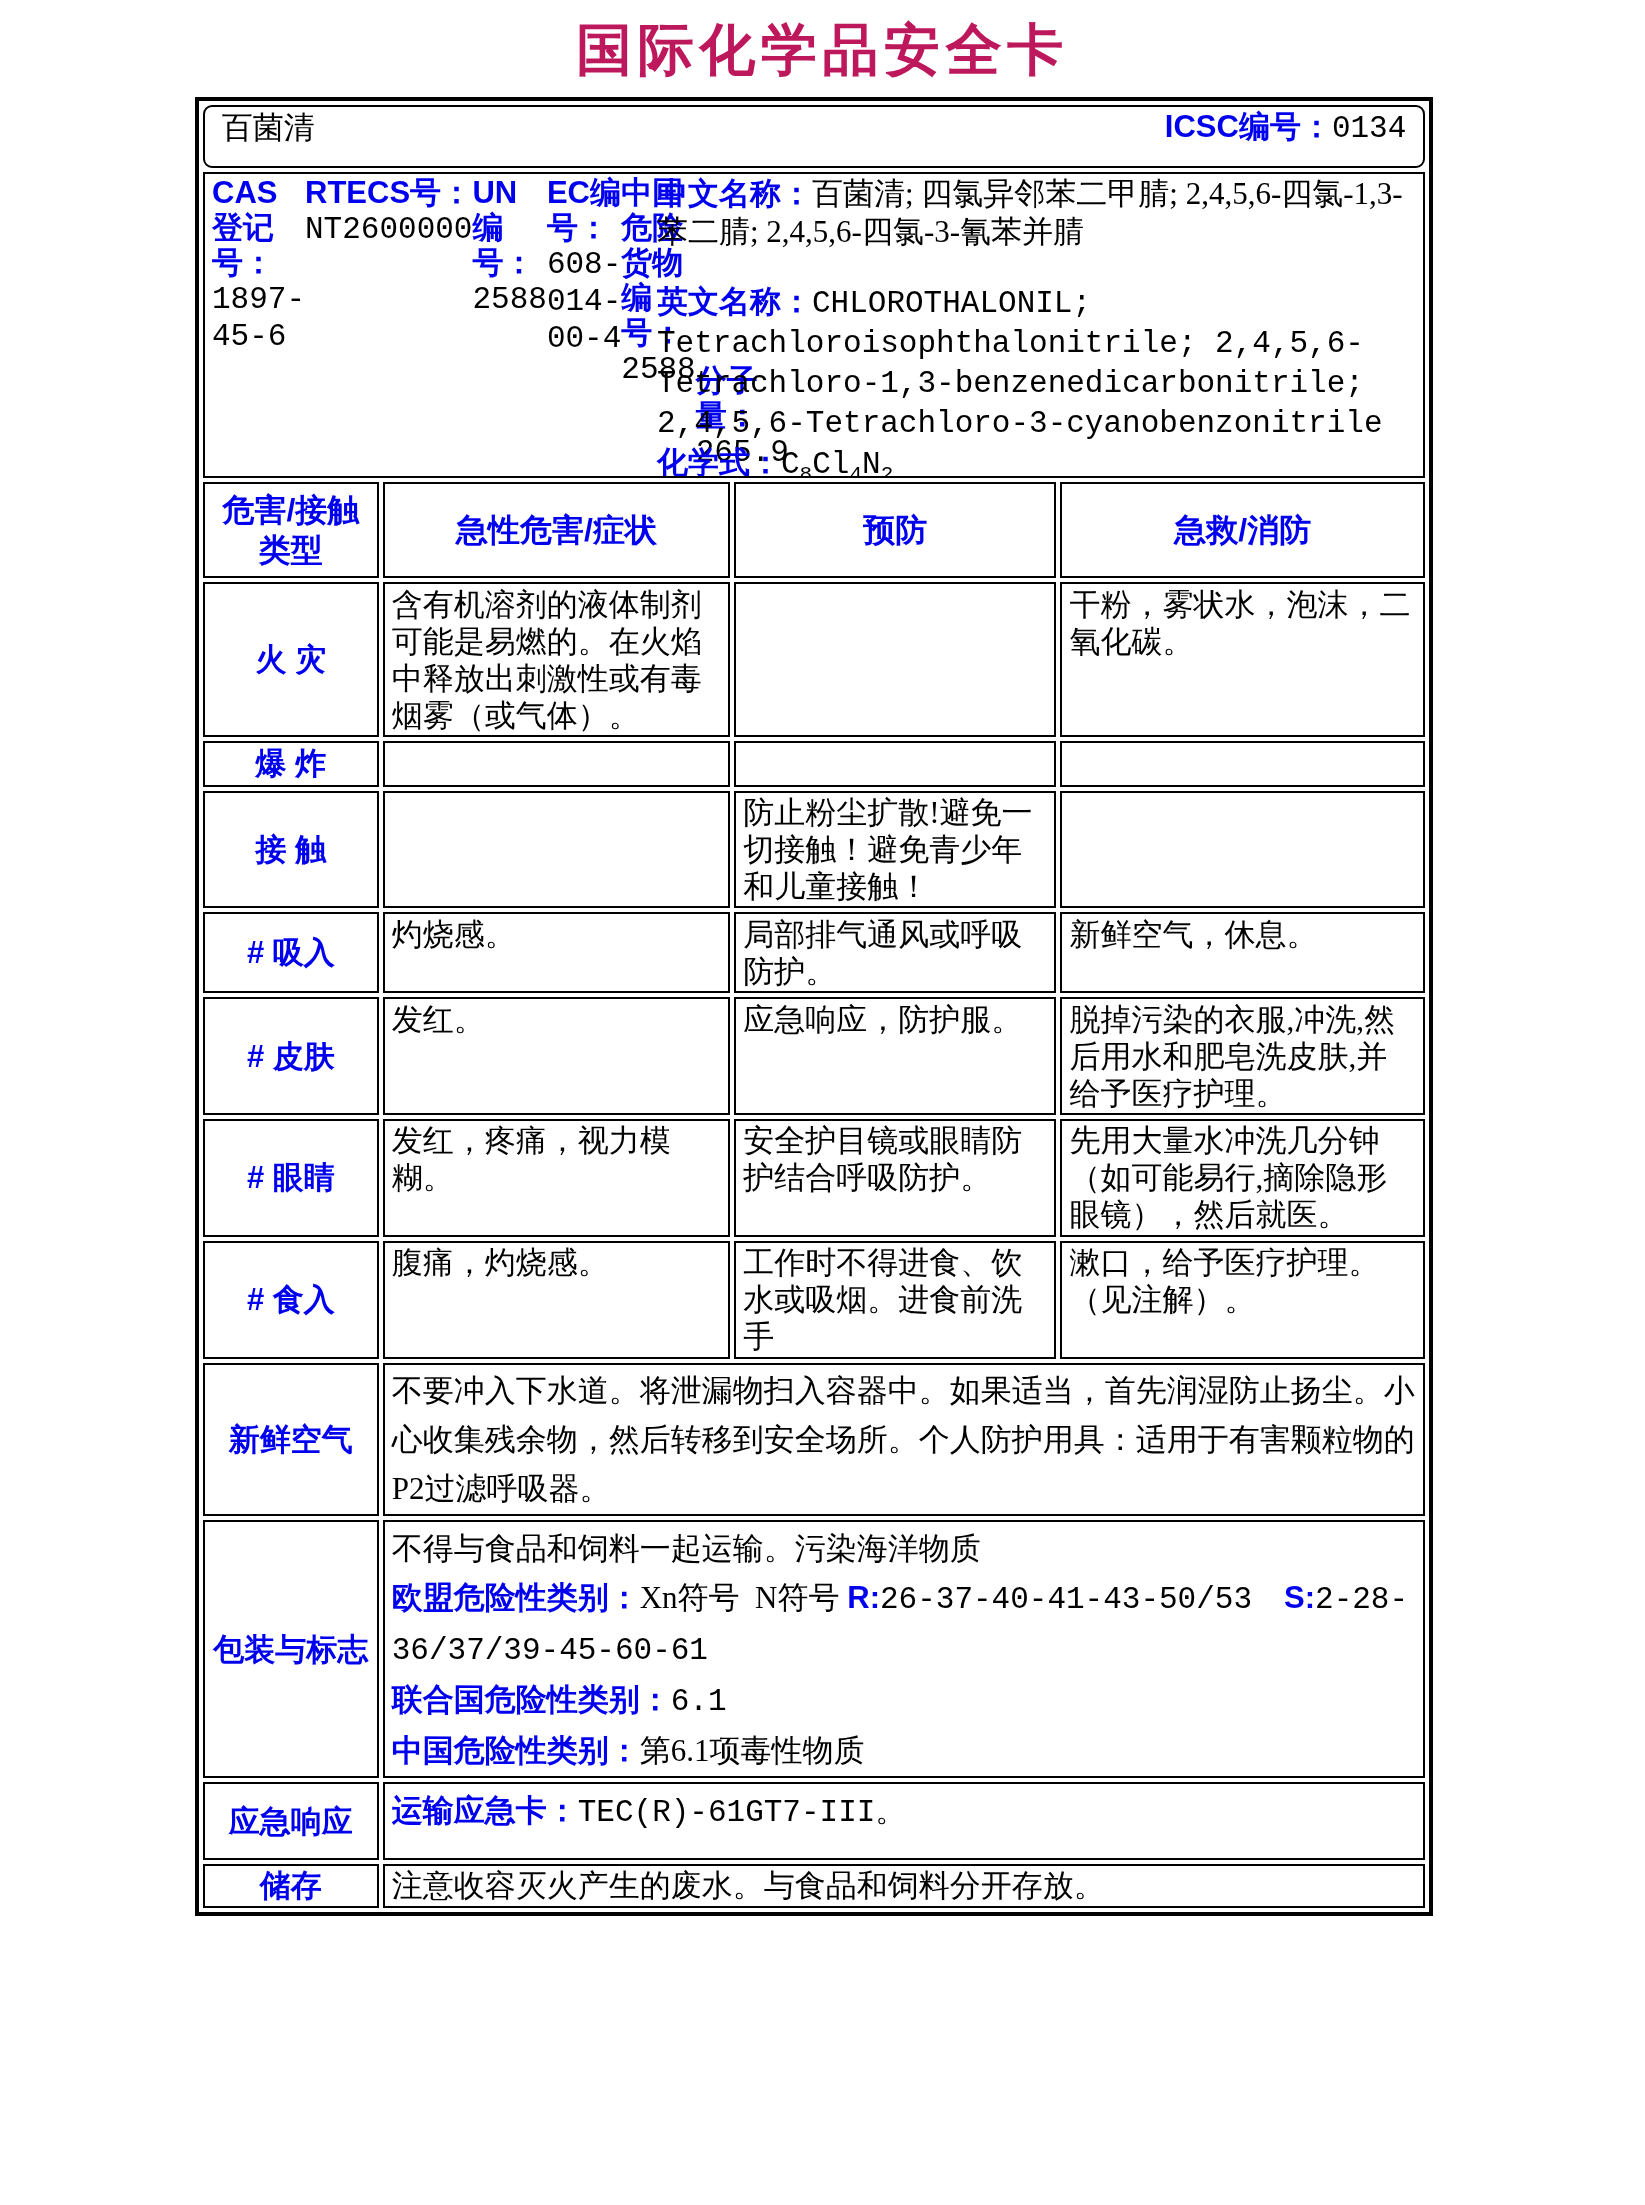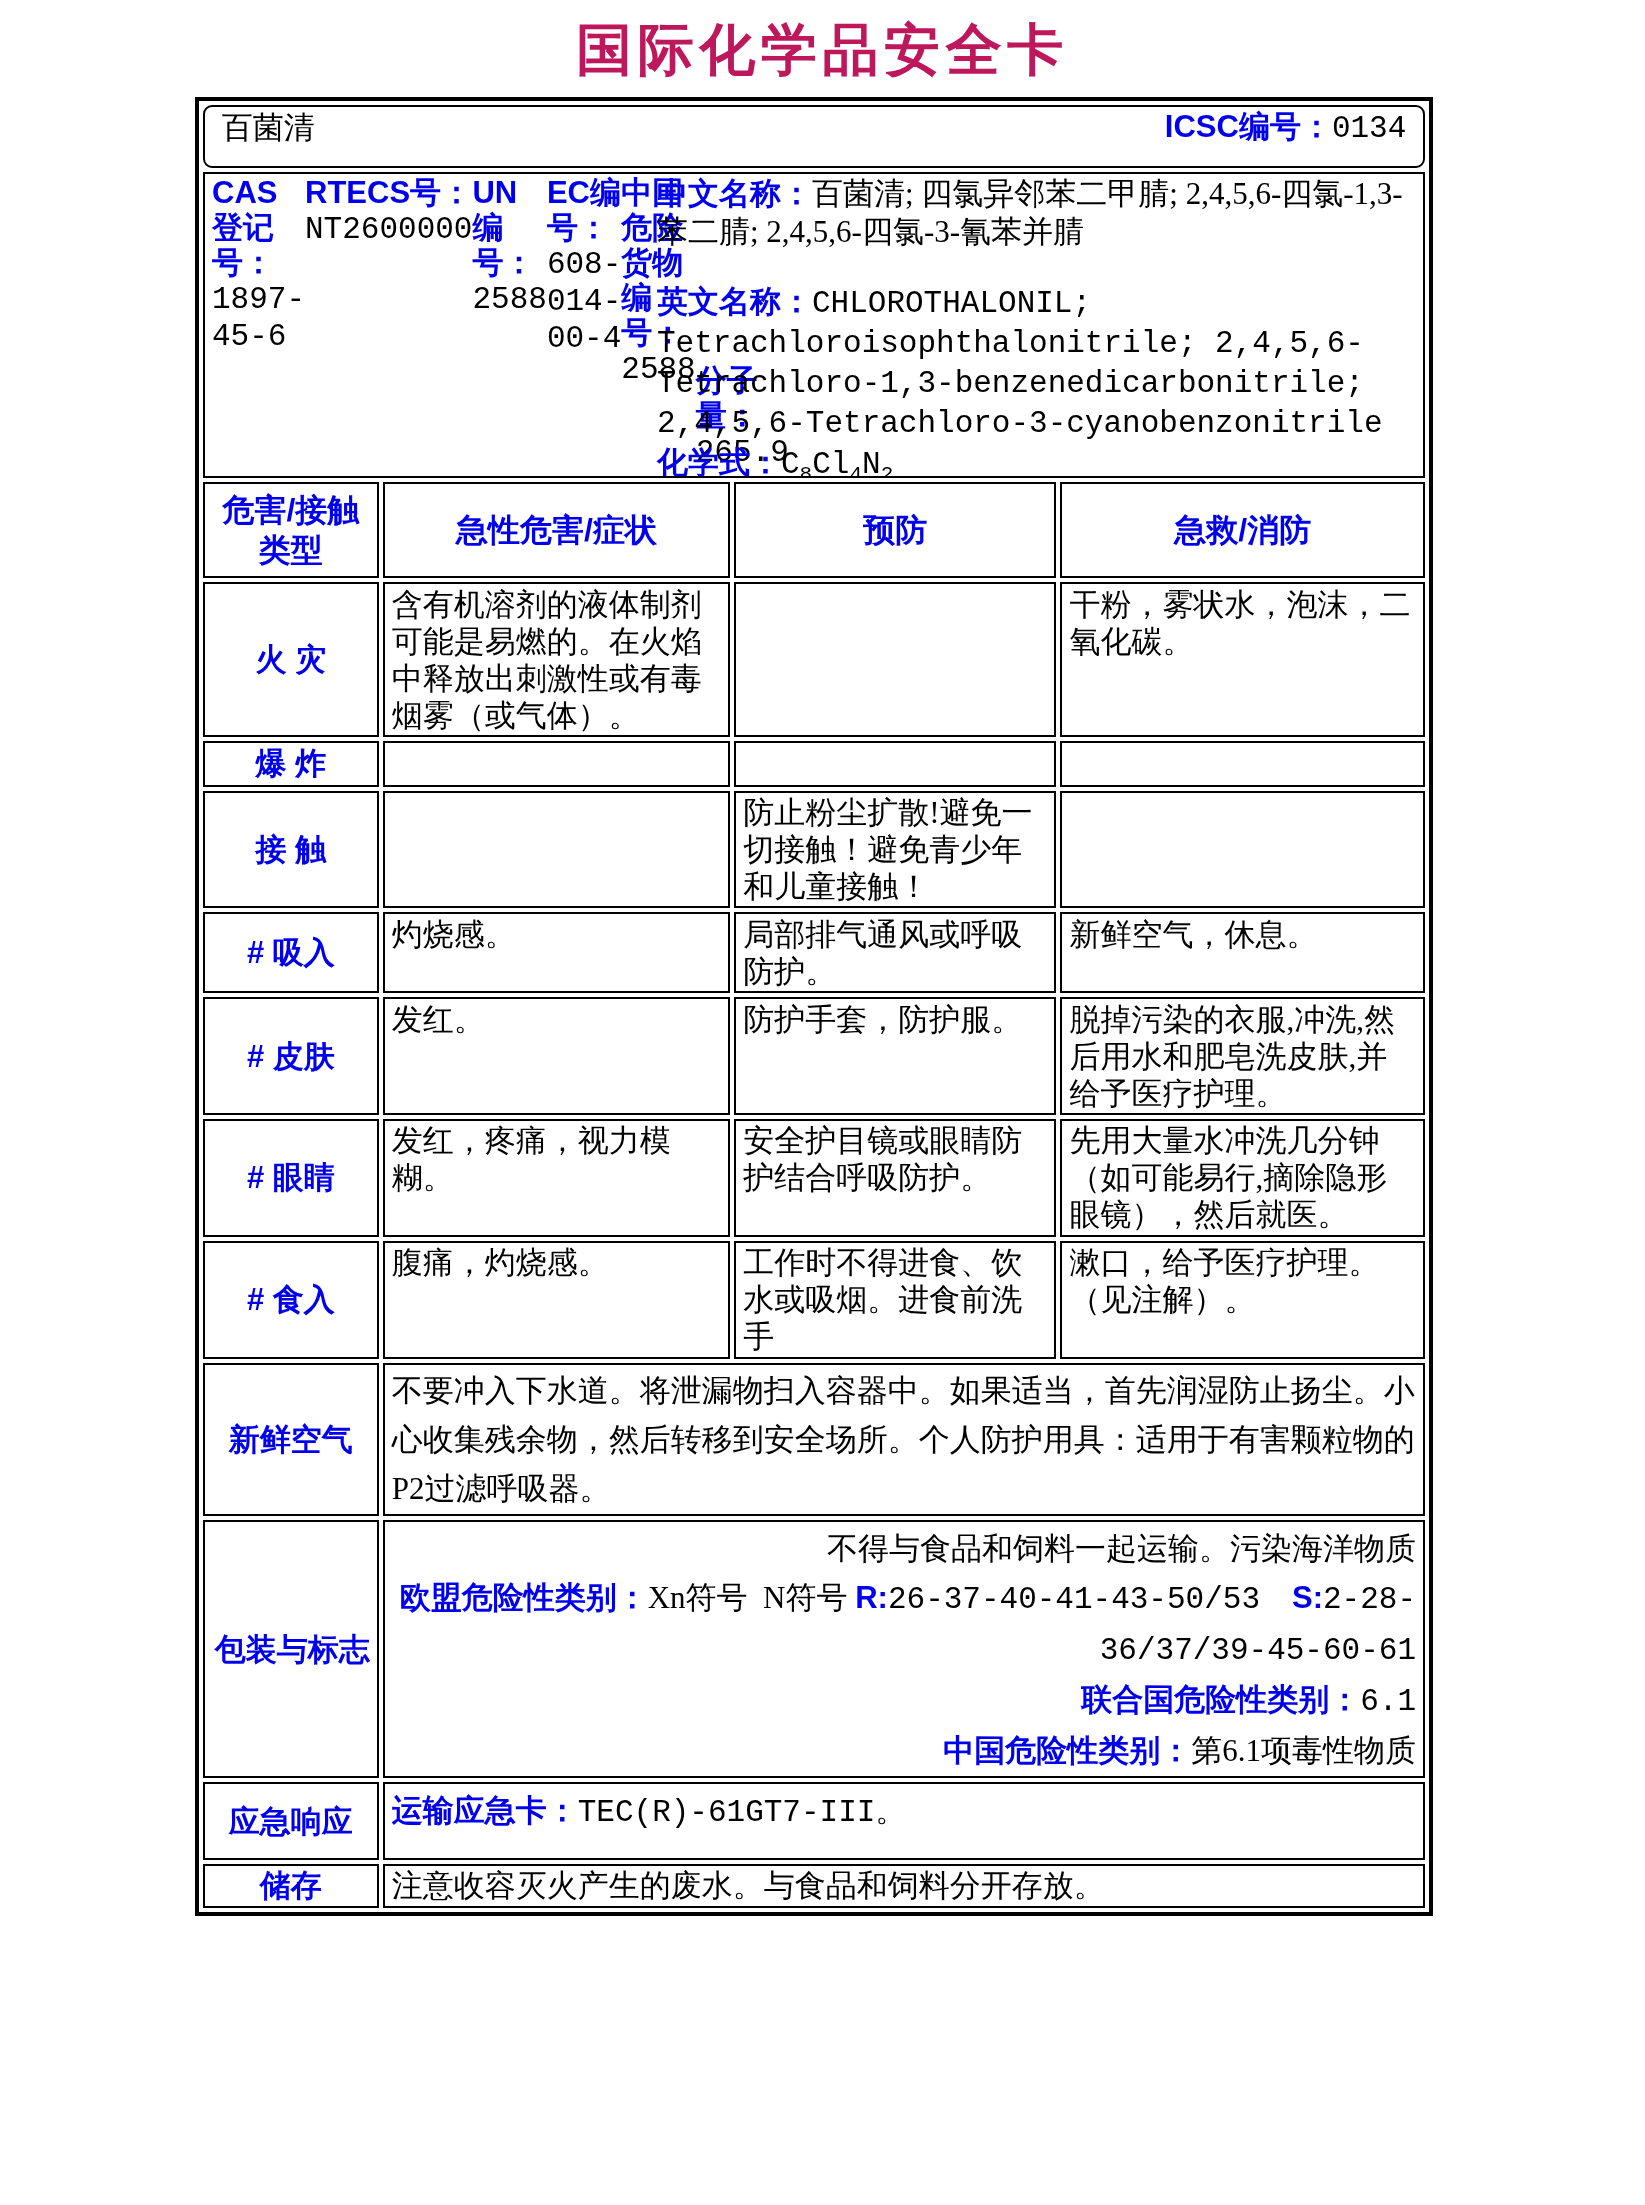--- a/index.html
+++ b/index.html
@@ -55,21 +55,21 @@
   tr.rh-id td { height: 300px; }
   tr.rh-head td { height: 89px; }
   tr.rh-fire td { height: 145px; }
   tr.rh-explosion td { height: 39px; }
   tr.rh-contact td { height: 110px; }
   tr.rh-inhalation td { height: 69px; }
   tr.rh-skin td { height: 110px; }
   tr.rh-eyes td { height: 111px; }
   tr.rh-ingestion td { height: 106px; }
   tr.rh-spill td { height: 139px; }
-  tr.rh-packaging td { height: 242px; text-align: right; }
+  tr.rh-packaging td { height: 242px; }
   tr.rh-emergency td { height: 71px; }
   tr.rh-storage td { height: 36px; }
 
   
   td.wide { line-height: 49px; }
 
   
   .name-row { display: flex; justify-content: space-between; align-items: center; padding: 0 9.7px; }
 
   
@@ -161,21 +161,21 @@
   <tr class="rh-inhalation">
     <td class="lc"><span class="lbl"># 吸入</span></td>
     <td>灼烧感。</td>
     <td>局部排气通风或呼吸防护。</td>
     <td>新鲜空气，休息。</td>
   </tr>
 
   <tr class="rh-skin">
     <td class="lc"><span class="lbl"># 皮肤</span></td>
     <td>发红。</td>
-    <td>防护手套，防护服。</td>
+    <td>应急响应，防护服。</td>
     <td>脱掉污染的衣服,冲洗,然后用水和肥皂洗皮肤,并给予医疗护理。</td>
   </tr>
 
   <tr class="rh-eyes">
     <td class="lc"><span class="lbl"># 眼睛</span></td>
     <td>发红，疼痛，视力模糊。</td>
     <td>安全护目镜或眼睛防护结合呼吸防护。</td>
     <td>先用大量水冲洗几分钟（如可能易行,摘除隐形眼镜），然后就医。</td>
   </tr>
 

